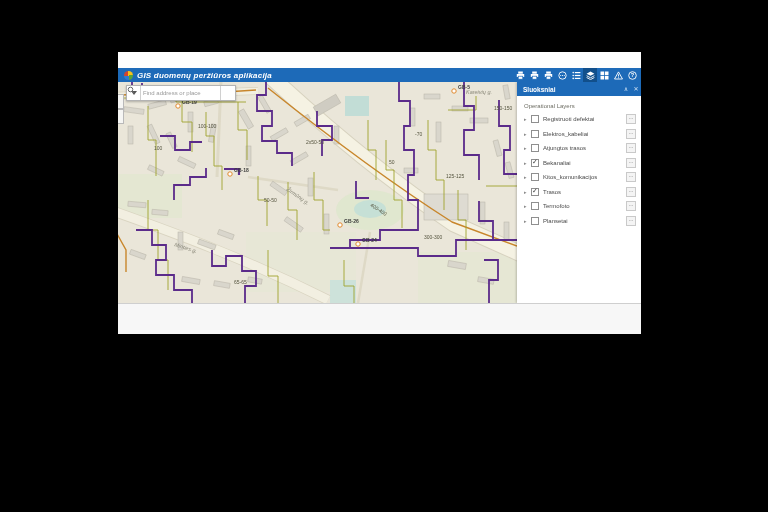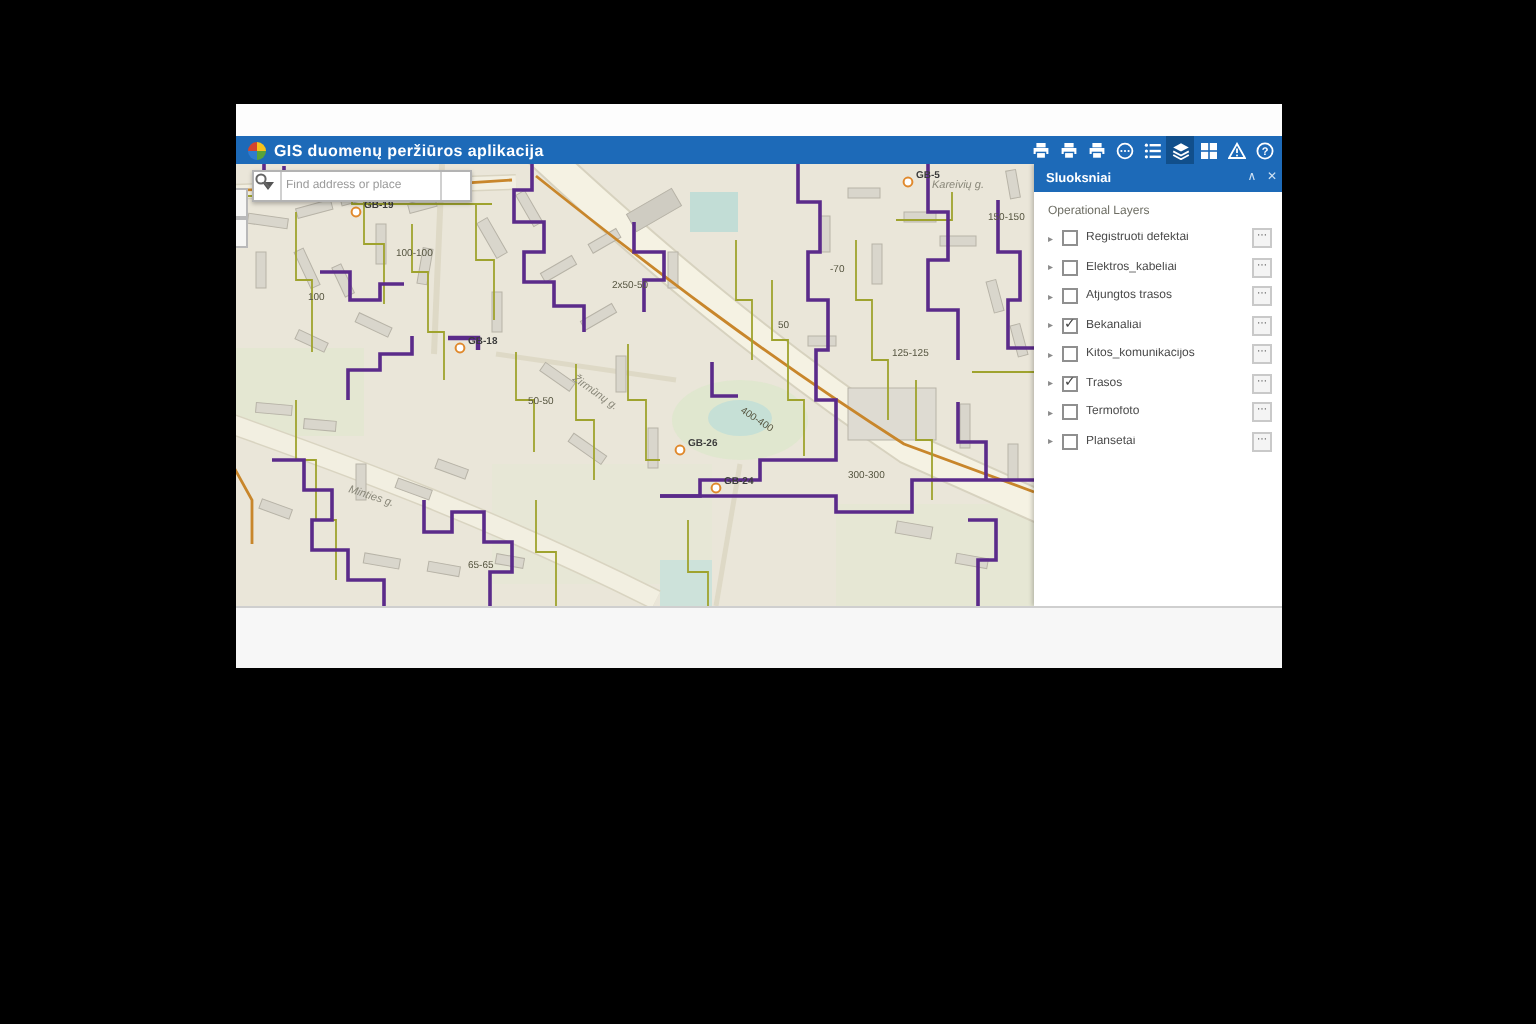--- a/index.html
+++ b/index.html
@@ -6,21 +6,21 @@
   .stage{position:relative;width:768px;height:512px;background:#000;overflow:hidden;
          font-family:"Liberation Sans",sans-serif;}
   .window{position:absolute;left:118px;top:52px;width:523px;height:282px;background:#fff;
           box-shadow:0 0 6px rgba(0,0,0,.6);}
   .top-strip{position:absolute;left:0;top:0;width:523px;height:16px;background:#fdfdfd;}
   
   .app-header{position:absolute;left:0;top:16px;width:523px;height:14px;background:#1d6ab8;
               display:flex;align-items:center;}
   .logo{width:9px;height:9px;border-radius:50%;margin:0 4px 0 6px;flex:none;
         background:conic-gradient(#f6c21c 0 25%,#58a33a 25% 50%,#2e7bd0 50% 75%,#d2442e 75% 100%);}
-  .app-title{color:#fff;font-size:8px;font-weight:bold;letter-spacing:.2px;white-space:nowrap;}
+  .app-title{color:#fff;font-size:8px;font-weight:bold;letter-spacing:.2px;white-space:nowrap;font-style:italic;}
   .toolbar{margin-left:auto;display:flex;height:14px;align-items:center;padding-right:2px;}
   .tool{width:14px;height:14px;display:flex;align-items:center;justify-content:center;flex:none;cursor:pointer;}
   .tool.active{background:#114f8b;}
   
   .content{position:absolute;left:0;top:30px;width:523px;height:221px;overflow:hidden;}
   .map{position:absolute;left:0;top:0;width:399px;height:221px;background:#eae6d9;overflow:hidden;}
   .map svg{position:absolute;left:0;top:0;}
   
   .searchbox{position:absolute;left:8px;top:3px;width:108px;height:14px;background:#fff;
              border:1px solid #b3b3b3;box-shadow:0 1px 2px rgba(0,0,0,.25);display:flex;align-items:stretch;}

